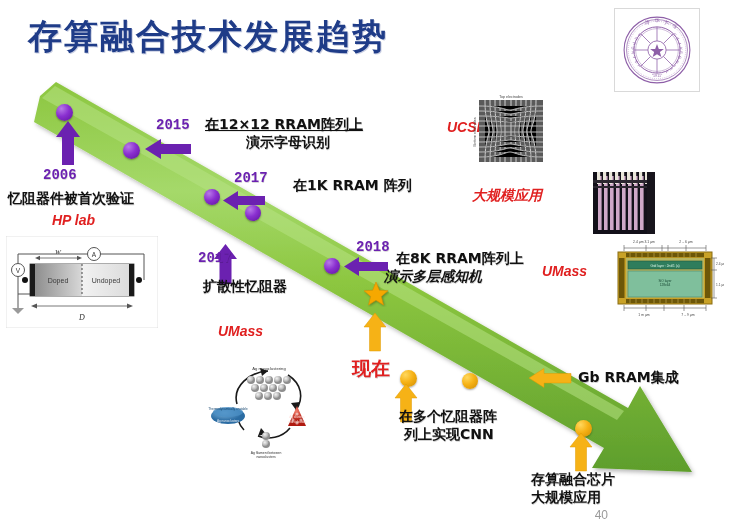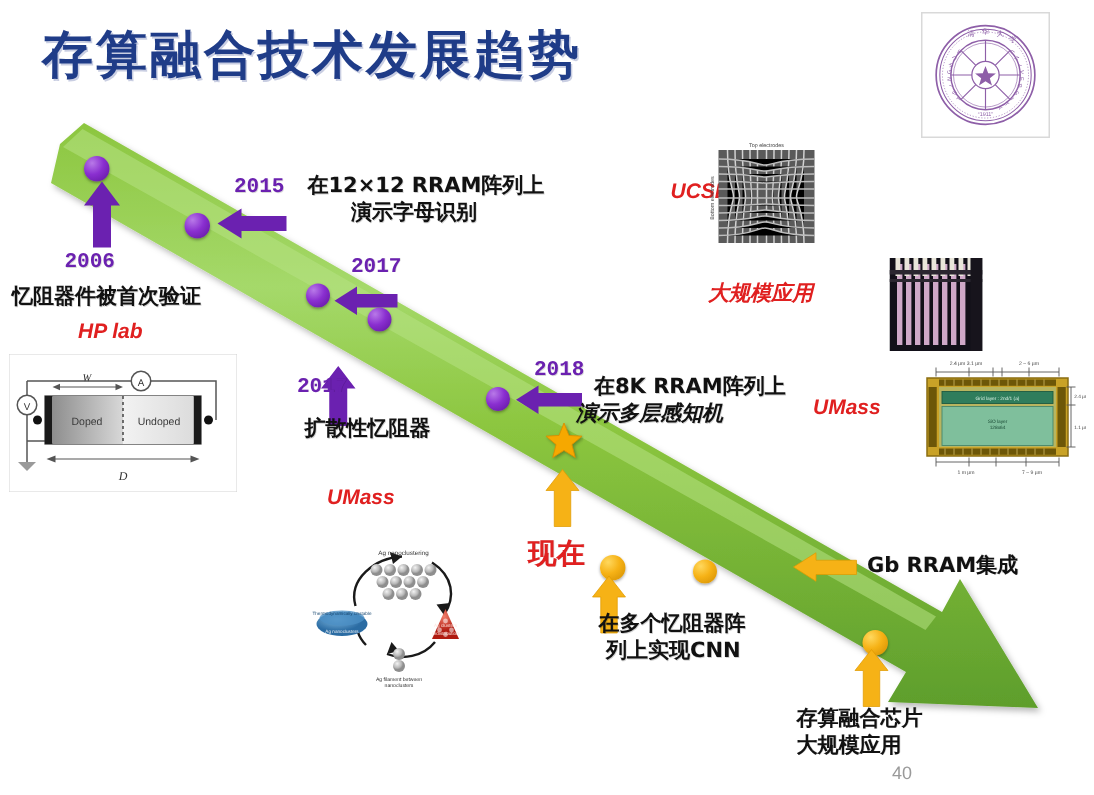--- a/index.html
+++ b/index.html
@@ -231,25 +231,26 @@
 
   <svg class="abs arrow-svg" style="left:569px; top:432px; width:24px; height:40px;" viewBox="0 0 24 40">
     <polygon fill="#f6b216" stroke="#e09b00" stroke-width="0.5" points="12,1 23,15 17.5,15 17.5,39 6.5,39 6.5,15 1,15"></polygon>
   </svg>
 
   <div class="abs year" style="left:43px; top:167px;">2006</div>
   <div class="abs cn-black" style="left:8px; top:190px;">忆阻器件被首次验证</div>
   <div class="abs lab-red" style="left:52px; top:212px;">HP lab</div>
 
   <div class="abs year" style="left:156px; top:117px;">2015</div>
-  <div class="abs cn-black" style="left:205px; top:116px;">在12×12 RRAM阵列上</div>
-  <div class="abs cn-black" style="left:234px; top:134px;">演示字母识别</div>
+  <div class="abs cn-black" style="left:205px; top:116px;text-decoration:underline;">在12×12 RRAM阵列上</div>
+  <div class="abs cn-black" style="left:246px; top:134px;">演示字母识别</div>
   <div class="abs lab-red" style="left:447px; top:119px;">UCSB</div>
 
   <div class="abs year" style="left:234px; top:170px;">2017</div>
+  <div class="abs cn-black" style="left:293px; top:177px;">在1K RRAM 阵列</div>
   <div class="abs lab-red" style="left:472px; top:187px;">大规模应用</div>
 
   <div class="abs year" style="left:198px; top:250px;">2017</div>
   <div class="abs cn-black" style="left:203px; top:278px;">扩散性忆阻器</div>
   <div class="abs lab-red" style="left:218px; top:323px;">UMass</div>
 
   <div class="abs year" style="left:356px; top:239px;">2018</div>
   <div class="abs cn-black" style="left:396px; top:250px;">在8K RRAM阵列上</div>
   <div class="abs cn-black" style="left:384px; top:268px;font-style:italic;">演示多层感知机</div>
   <div class="abs lab-red" style="left:542px; top:263px;">UMass</div>

